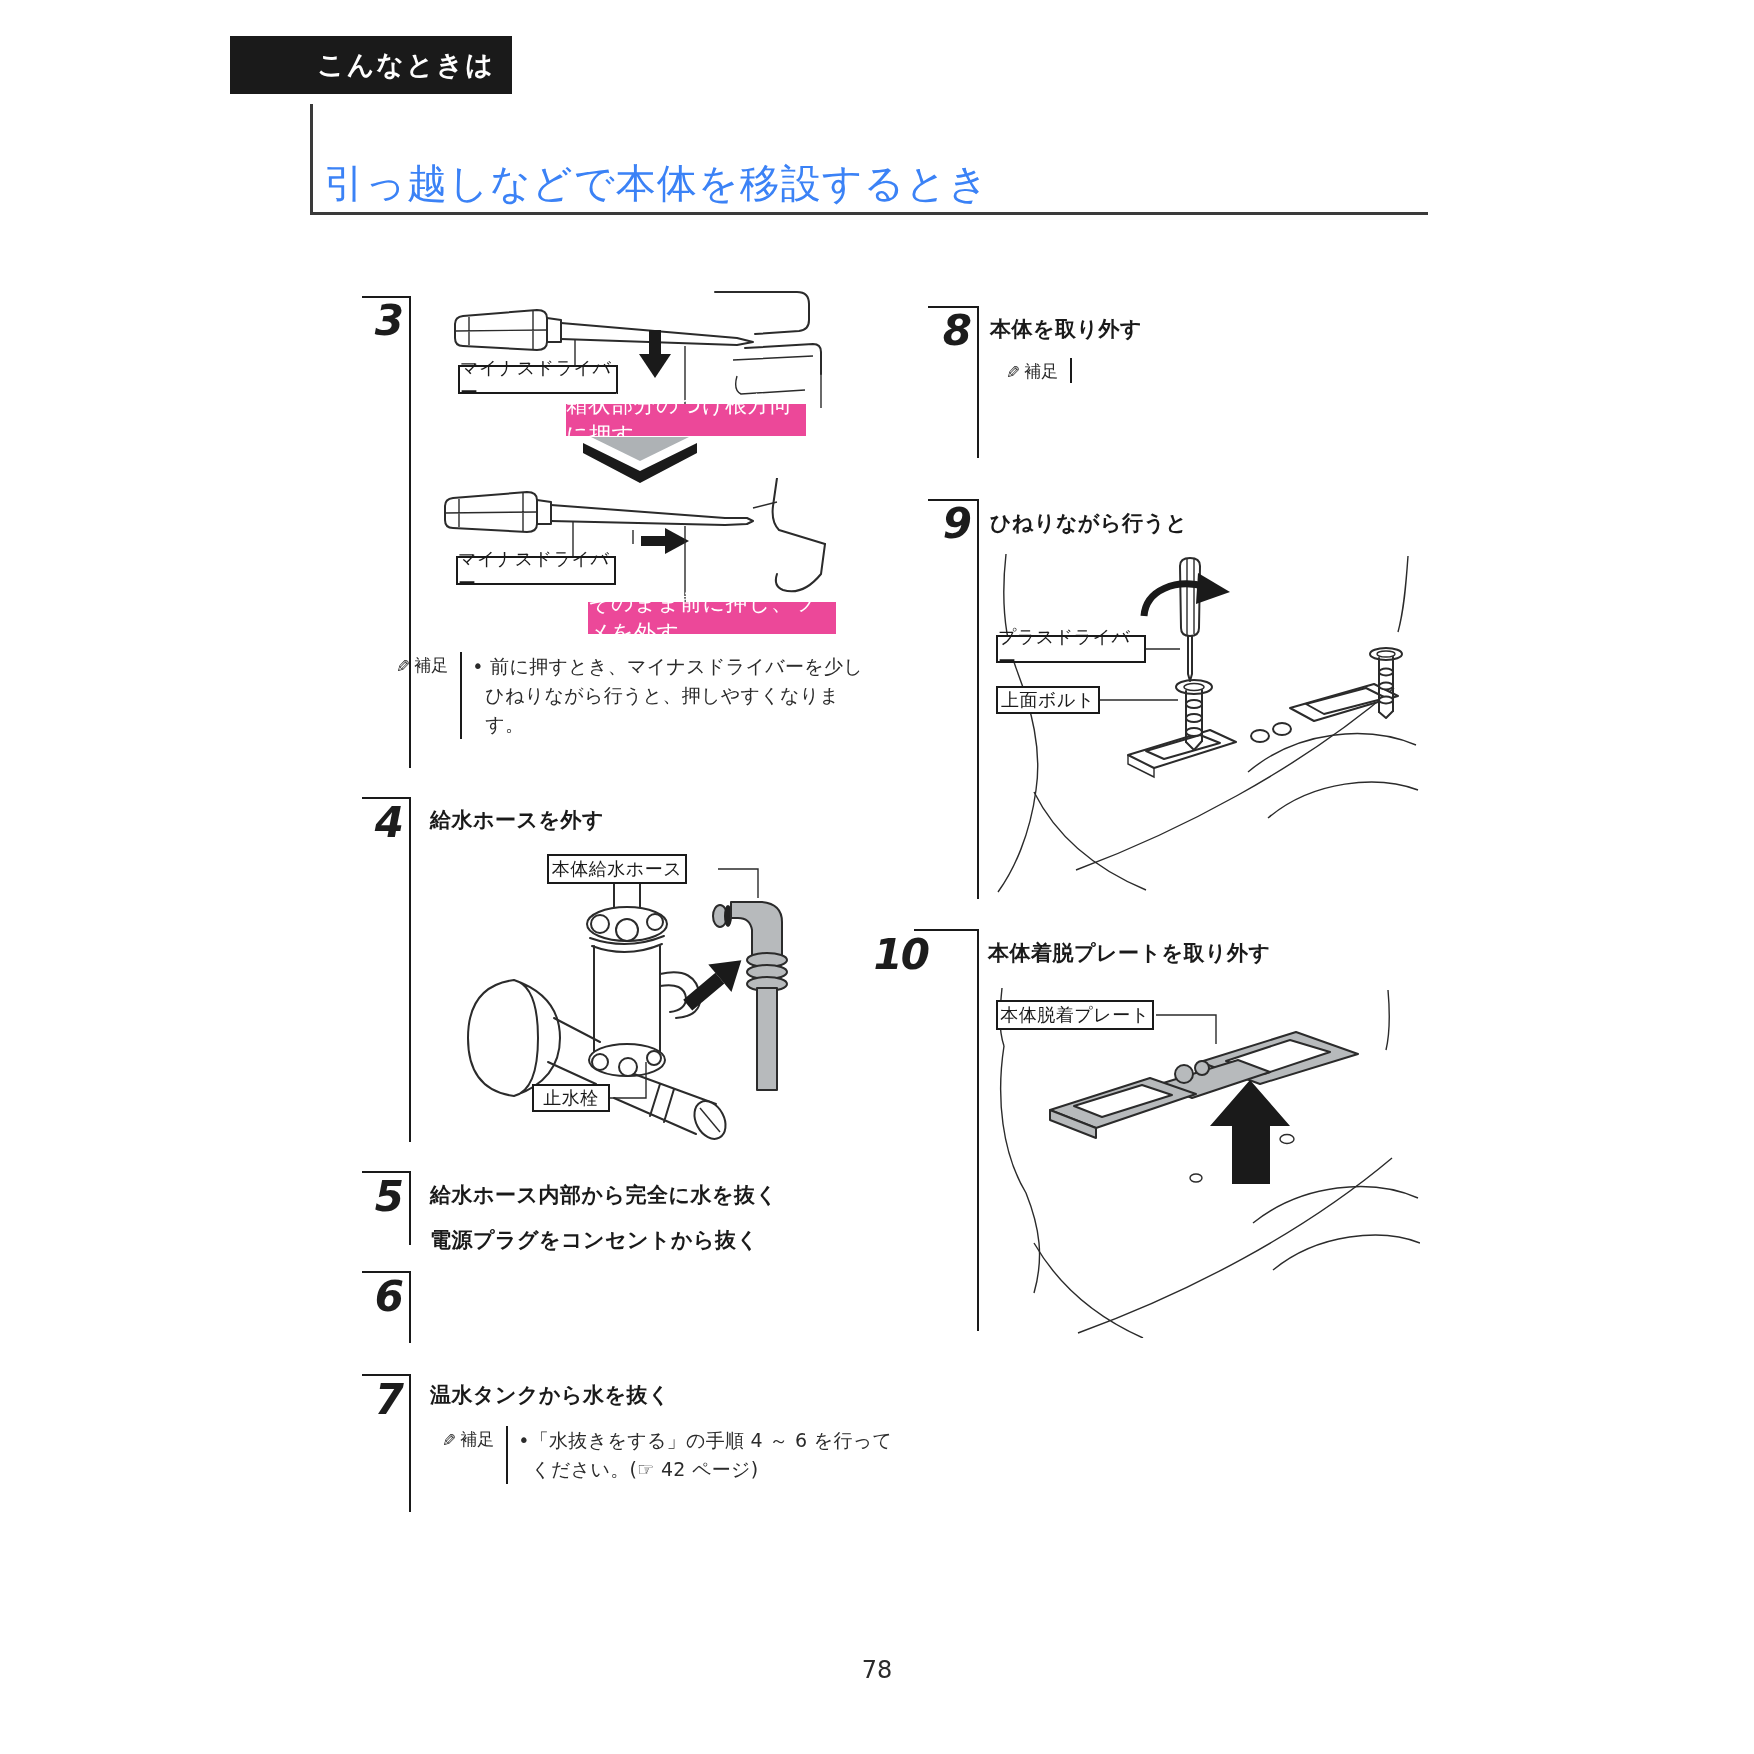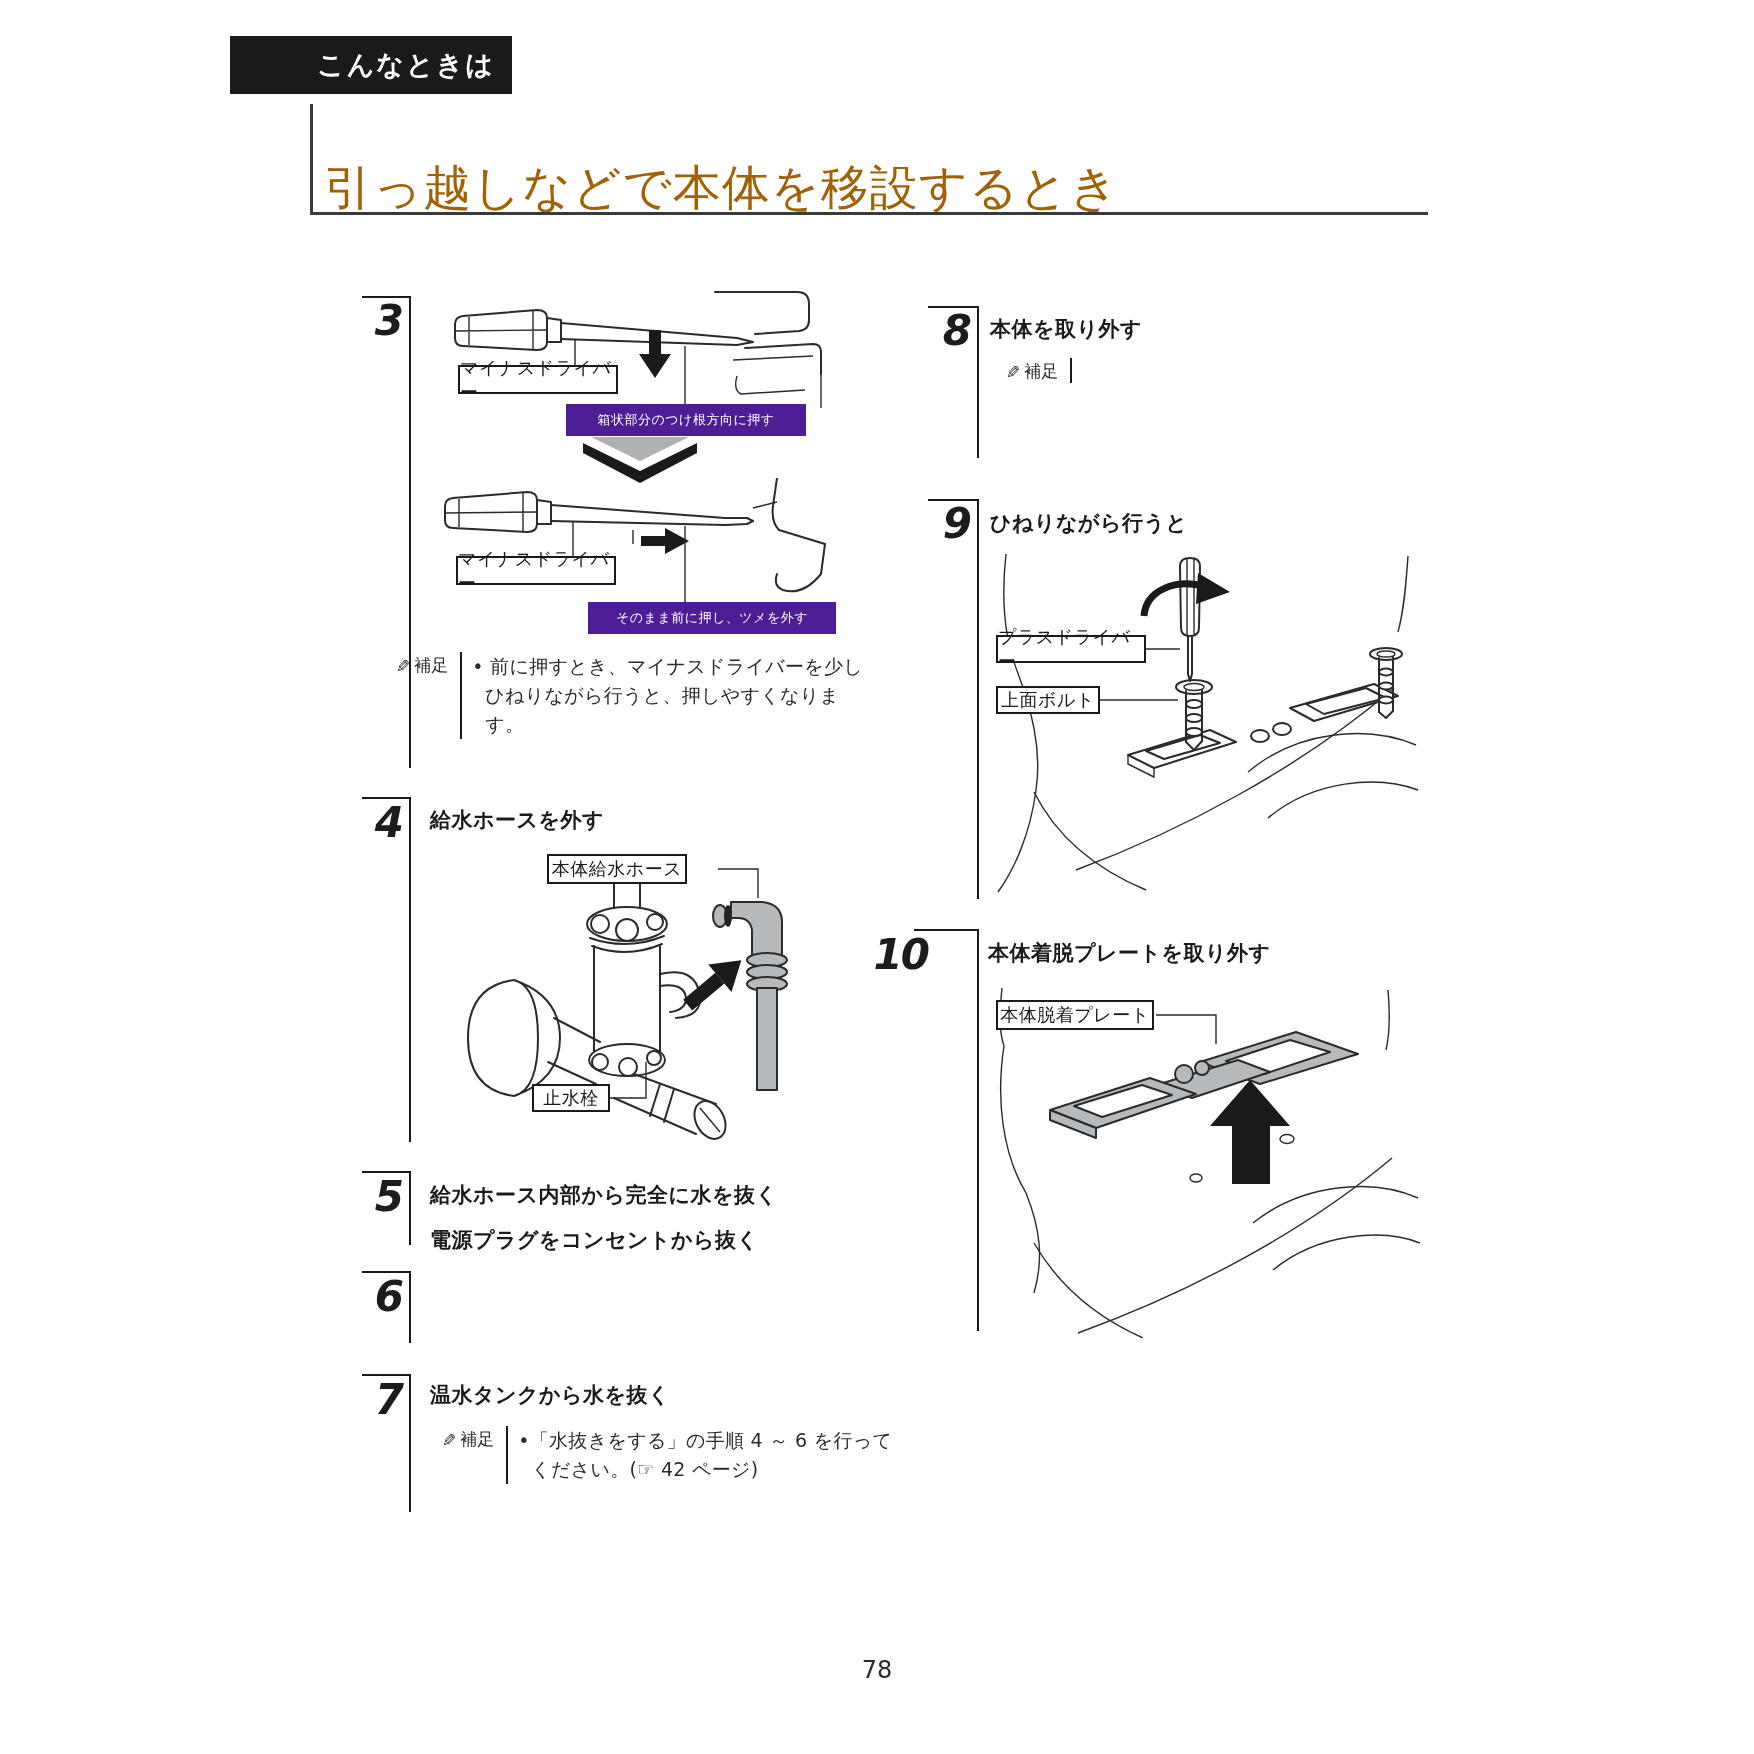--- a/index.html
+++ b/index.html
@@ -4,33 +4,33 @@
 <style>
   html,body{margin:0;padding:0;background:#ffffff;}
   .page{position:relative;width:1754px;height:1688px;background:#fff;overflow:hidden;
         font-family:"DejaVu Sans","Liberation Sans",sans-serif;color:#1a1a1a;}
   
   .tab{position:absolute;left:230px;top:36px;width:282px;height:58px;background:#1a1a1a;
        display:flex;align-items:center;justify-content:center;padding-left:70px;box-sizing:border-box;}
   .tab span{color:#fff;font-size:27px;font-weight:bold;letter-spacing:2px;}
   
   .title-vbar{position:absolute;left:310px;top:104px;width:3px;height:110px;background:#3a3a3a;}
-  .title{position:absolute;left:324px;top:156px;font-size:48px;font-weight:500;letter-spacing:1px;color:#a16207;}
+  .title{position:absolute;left:324px;top:156px;font-size:40px;font-weight:500;letter-spacing:1px;color:#3b82f6;}
   .title-rule{position:absolute;left:310px;top:212px;width:1118px;height:3px;background:#3a3a3a;}
   
   .mh{position:absolute;height:2px;background:#1a1a1a;}
   .mv{position:absolute;width:2px;background:#1a1a1a;}
   .stepnum{position:absolute;font-size:42px;font-style:italic;font-weight:bold;color:#1c1c1c;
            text-align:right;letter-spacing:-2px;}
   .heading{position:absolute;font-size:21px;font-weight:bold;color:#1a1a1a;letter-spacing:0.5px;}
   
   .lbl{position:absolute;border:2px solid #1a1a1a;background:#fff;display:flex;align-items:center;
        justify-content:center;font-size:18px;color:#1a1a1a;box-sizing:border-box;letter-spacing:0.5px;}
-  .lbl-dark{position:absolute;background:#4c1d95;color:#fff;display:flex;align-items:center;
-       justify-content:center;font-size:13px;box-sizing:border-box;letter-spacing:0.5px;}
+  .lbl-dark{position:absolute;background:#ec4899;color:#fff;display:flex;align-items:center;
+       justify-content:center;font-size:22px;box-sizing:border-box;letter-spacing:0.5px;}
   
   .note{position:absolute;display:flex;align-items:flex-start;}
   .note .tag{display:flex;align-items:center;font-size:17px;color:#2b2b2b;white-space:nowrap;
              margin-top:2px;}
   .note .tag .pi{display:inline-block;transform:scaleX(-1);margin-right:4px;font-size:17px;}
   .note .bar{width:2px;background:#1a1a1a;margin:0 10px 0 12px;align-self:stretch;}
   .note .lines{font-size:19px;line-height:29px;color:#2b2b2b;letter-spacing:0.3px;}
   .note .lines .cont{padding-left:13px;}
   .pageno{position:absolute;left:0;top:1656px;width:1754px;text-align:center;font-size:24px;color:#2b2b2b;}
   .fig{position:absolute;}

